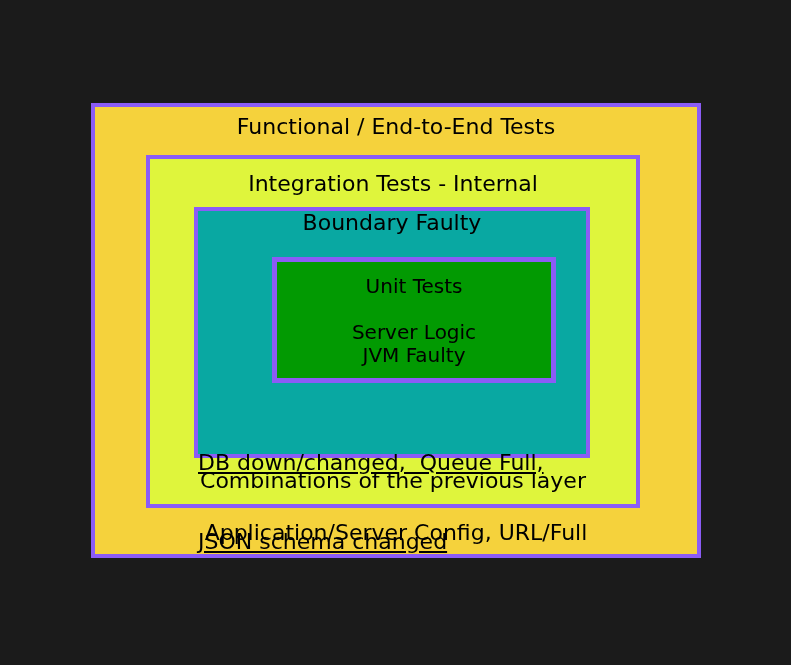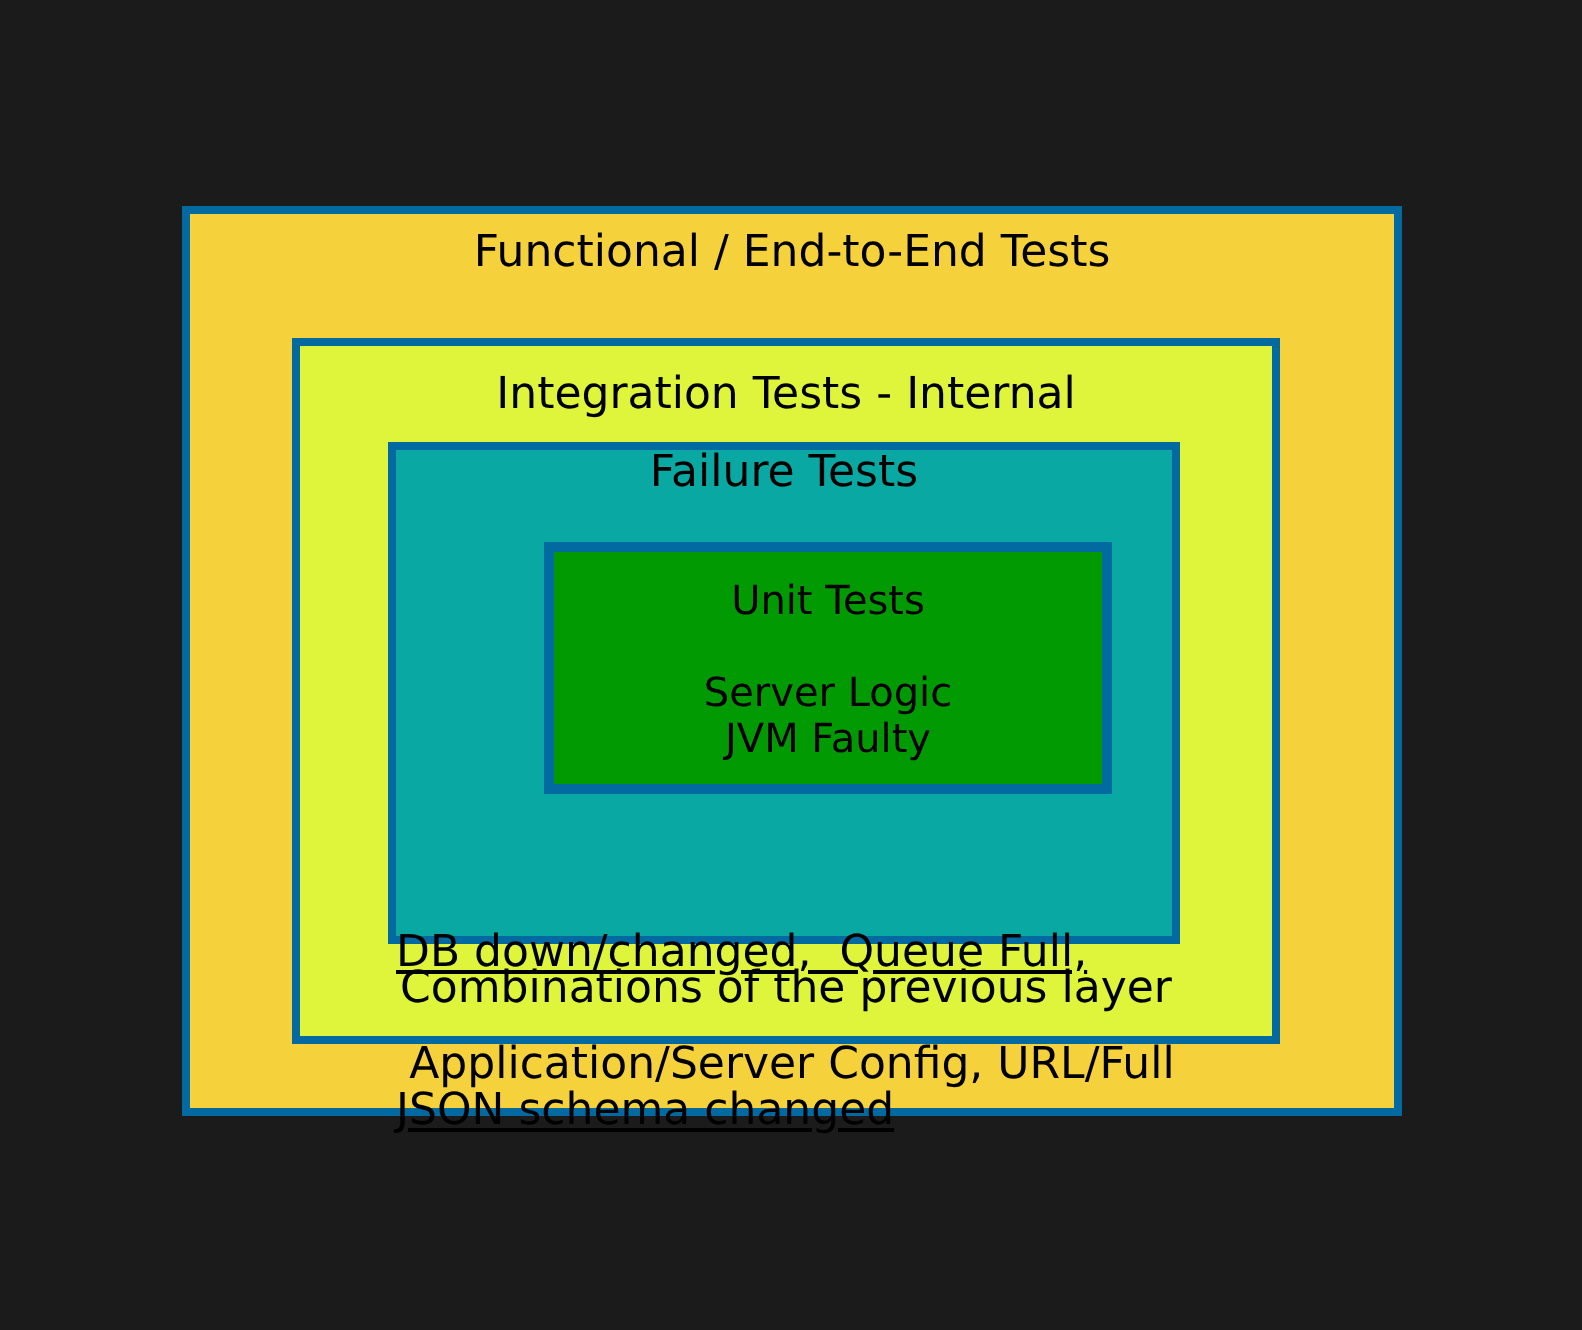--- a/index.html
+++ b/index.html
@@ -11,32 +11,31 @@
     height: 665px;
     position: relative;
     background: #1B1B1B;
     font-family: "DejaVu Sans", sans-serif;
     color: #000000;
     overflow: hidden;
   }
   .box {
     position: absolute;
     box-sizing: border-box;
-    border: 4px solid #0369a1;
+    border: 4px solid #8b5cf6;
   }
   #box-functional {
     left: 91px; top: 103px;
     width: 610px; height: 455px;
     background: #F5D23C;
   }
   #box-integration {
     left: 51px; top: 48px;
     width: 494px; height: 353px;
     background: #DFF53C;
-    margin-top: 14px;
   }
   #box-boundary {
     left: 44px; top: 48px;
     width: 396px; height: 251px;
     background: #09A8A2;
   }
   #box-unit {
     left: 74px; top: 46px;
     width: 284px; height: 126px;
     background: #029A02;
@@ -72,21 +71,21 @@
 </head>
 <body>
 
 <div class="box" id="box-functional">
   <div class="lbl" id="lbl-functional">Functional / End-to-End Tests</div>
 
   <div class="box" id="box-integration">
     <div class="lbl" id="lbl-integration">Integration Tests - Internal</div>
 
     <div class="box" id="box-boundary">
-      <div class="lbl" id="lbl-boundary">Failure Tests</div>
+      <div class="lbl" id="lbl-boundary">Boundary Faulty</div>
 
       <div class="box" id="box-unit">
         <div class="lbl-small" id="unit-title">Unit Tests</div>
         <div class="lbl-small" id="unit-items">
           <div>Server Logic</div>
           <div>JVM Faulty</div>
         </div>
       </div>
 
       <div class="lbl" id="lbl-db">

